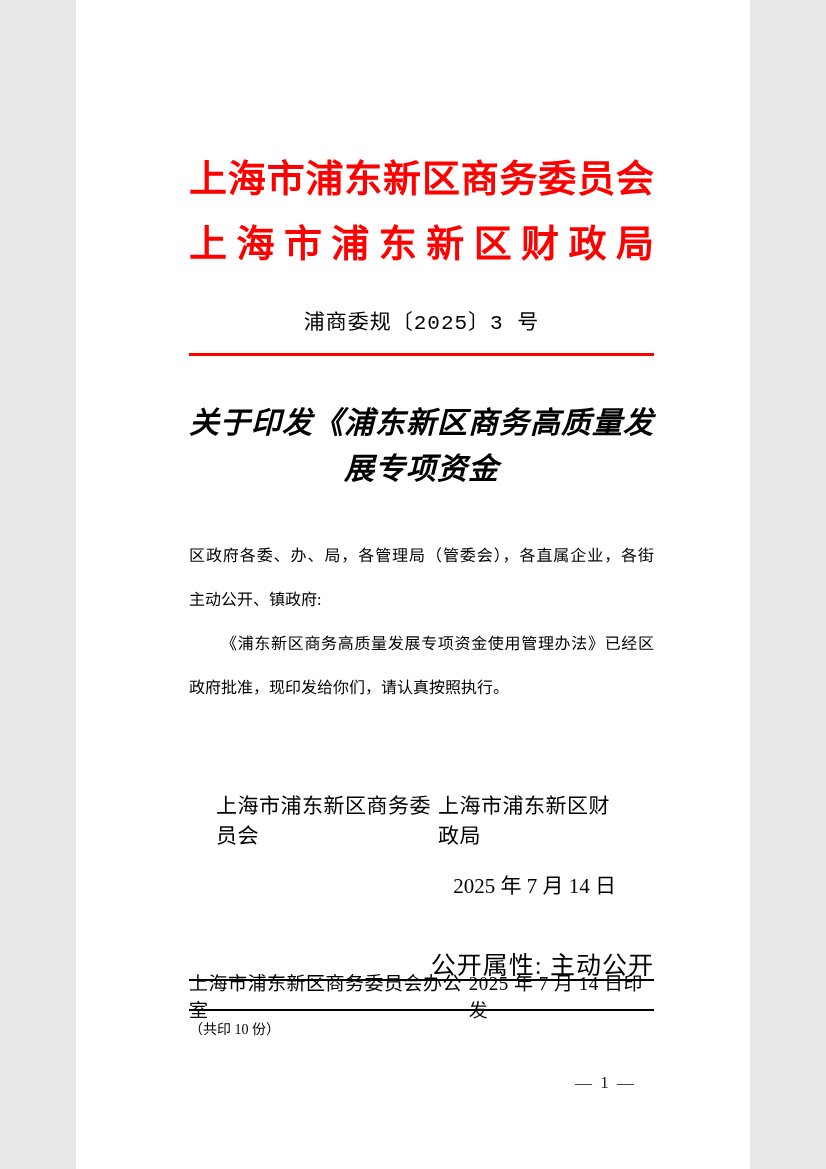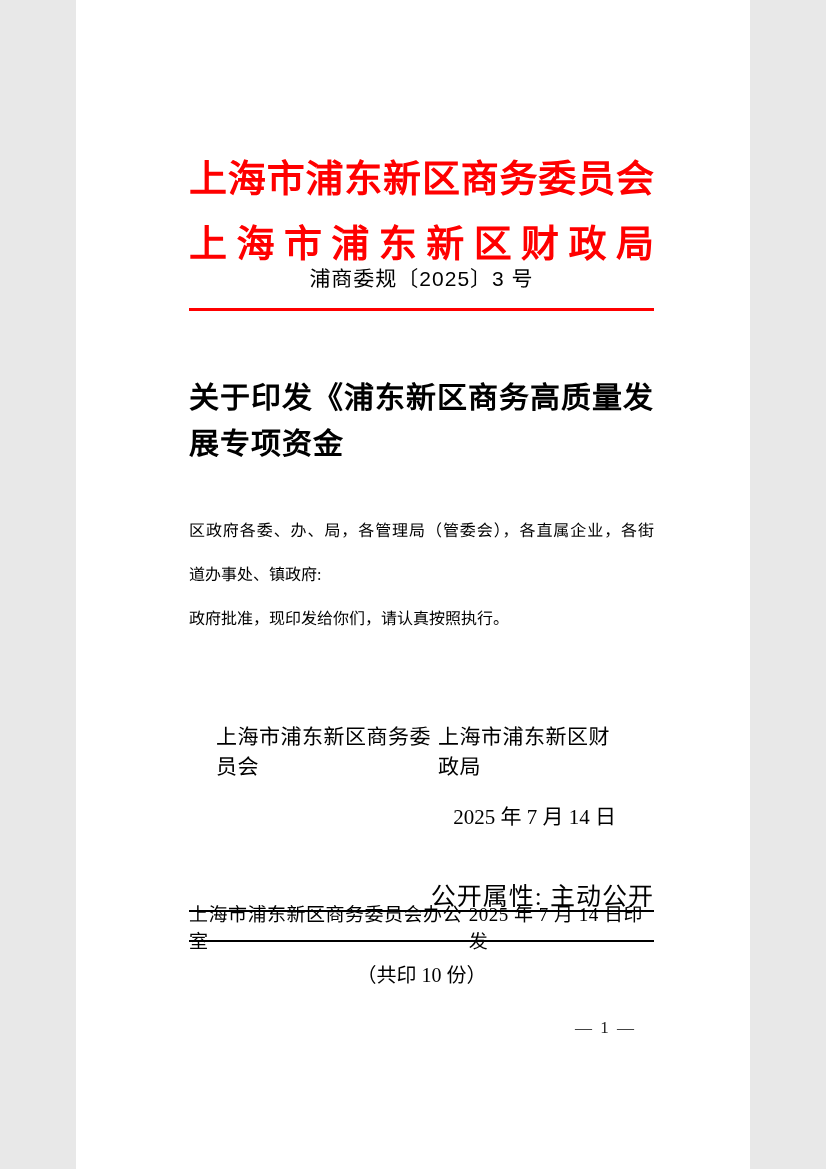--- a/index.html
+++ b/index.html
@@ -27,40 +27,43 @@
     font-size: 38px;
     line-height: 42px;
     text-align: justify;
     text-align-last: justify;
     text-justify: inter-character;
     white-space: nowrap;
   }
   .org-line + .org-line { margin-top: 23px; }
 
   .doc-number {
+    margin-top: 45px;
     font-size: 21px;
     line-height: 28px;
     text-align: center;
     letter-spacing: 1px;
-    font-family: Liberation Sans, sans-serif;
+    font-family: Liberation Mono, monospace;
   }
 
   .red-rule {
     margin-top: 15px;
     height: 3px;
     background: #ff0000;
   }
 
   
   .title {
-    margin-top: 64px;
+    margin-top: 44px;
     font-size: 30px;
     font-weight: bold;
     line-height: 46px;
+    text-align: center;
     letter-spacing: 1px;
+    font-style: italic;
   }
   .title-line { display: block; }
 
   
   .body-block { margin-top: 42px; font-size: 16px; }
   .body-line {
     line-height: 44px;
     text-align: left;
     white-space: nowrap;
   }
@@ -103,23 +106,23 @@
     border-top: 2px solid #000;
     border-bottom: 2px solid #000;
     height: 32px;
     display: flex;
     justify-content: flex-end;
     align-items: center;
     font-size: 19px;
     letter-spacing: 0.5px;
   }
   .copies {
-    margin-top: 20px;
-    text-align: center;
-    font-size: 20px;
+    margin-top: 6px;
+    text-align: left;
+    font-size: 14px;
     line-height: 26px;
   }
   .page-number {
     margin-top: 29px;
     text-align: right;
     padding-right: 18px;
     font-size: 17px;
     line-height: 22px;
     color: #222;
     letter-spacing: 2px;
@@ -136,21 +139,22 @@
     <div class="doc-number">浦商委规〔2025〕3 号</div>
     <div class="red-rule"></div>
   </header>
 
   <h1 class="title content">
     <span class="title-line">关于印发《浦东新区商务高质量发展专项资金</span>
   </h1>
 
   <main class="body-block content">
     <div class="body-line full">区政府各委、办、局，各管理局（管委会），各直属企业，各街</div>
-    <div class="body-line">道办事处、镇政府:</div>
+    <div class="body-line">主动公开、镇政府:</div>
+    <div class="body-line full indent">《浦东新区商务高质量发展专项资金使用管理办法》已经区</div>
     <div class="body-line">政府批准，现印发给你们，请认真按照执行。</div>
   </main>
 
   <section class="content">
     <div class="sig-row">
       <span>上海市浦东新区商务委员会</span>
       <span>上海市浦东新区财政局</span>
     </div>
     <div class="date-row">2025 年 7 月 14 日</div>
   </section>

